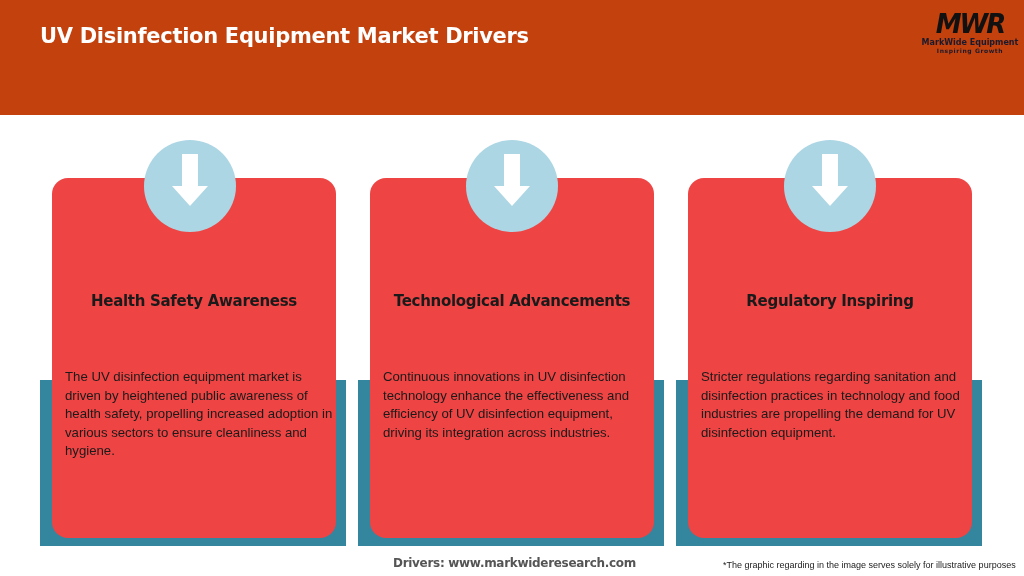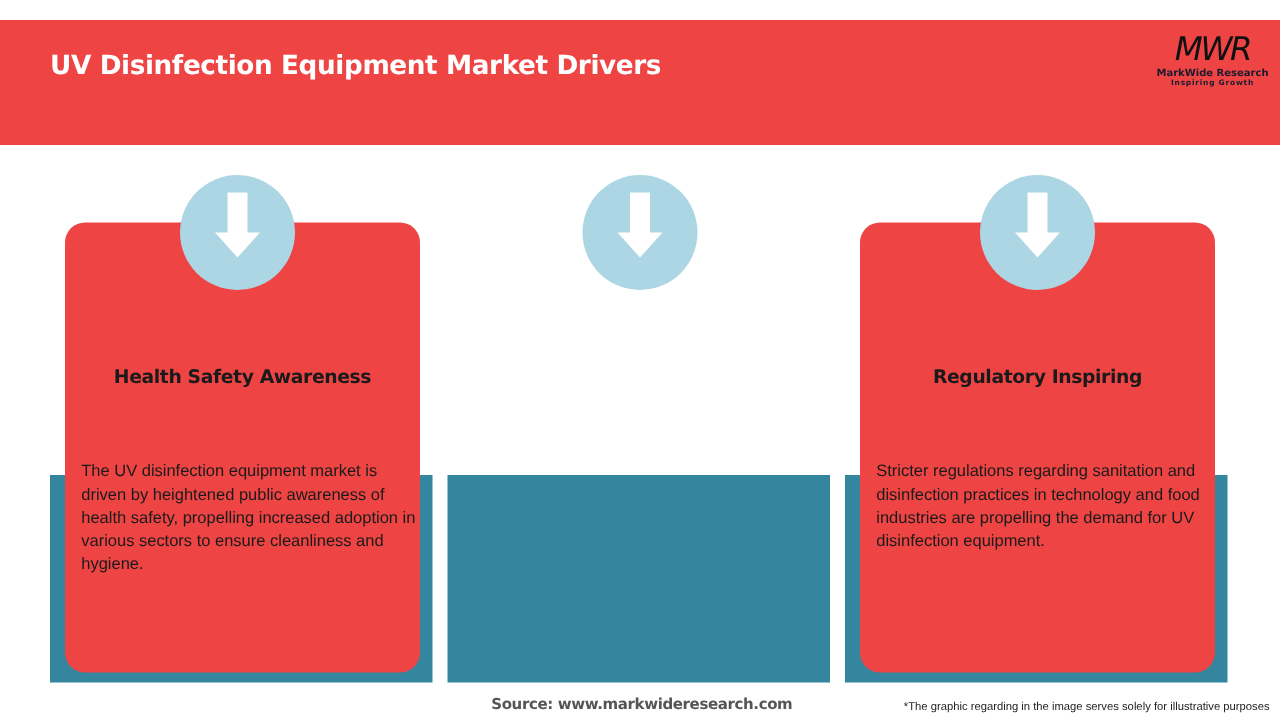--- a/index.html
+++ b/index.html
@@ -1,21 +1,21 @@
 <!DOCTYPE html>
 <html><head>
   <meta charset="utf-8">
   <style>
     * { box-sizing: border-box; margin: 0; padding: 0; }
     html, body { width: 1024px; height: 576px; overflow: hidden; background: #ffffff; font-family: "Liberation Sans", sans-serif; }
     .page { position: relative; width: 1024px; height: 576px; background: #ffffff; }
-    .header { position: absolute; left: 0; top: 0; width: 1024px; height: 100px; background: #ef4444; margin-top: 16px; }
+    .header { position: absolute; left: 0; top: 0; width: 1024px; height: 115px; background: #c2410c; }
     .title { position: absolute; left: 40px; top: 24px; color: #ffffff; font-family: "DejaVu Sans", sans-serif; font-weight: bold; font-size: 21px; letter-spacing: -0.3px; }
     .logo { position: absolute; left: 920px; top: 10px; width: 100px; text-align: center; }
-    .logo-mark { font-family: "DejaVu Sans", sans-serif; font-weight: normal; font-style: italic; font-size: 26px; color: #111111; letter-spacing: -2px; line-height: 28px; }
+    .logo-mark { font-family: "DejaVu Sans", sans-serif; font-weight: bold; font-style: italic; font-size: 26px; color: #111111; letter-spacing: -2px; line-height: 28px; }
     .logo-name { font-family: "DejaVu Sans", sans-serif; font-weight: bold; font-size: 8px; color: #1a1a2e; line-height: 9px; }
     .logo-tag { font-family: "DejaVu Sans", sans-serif; font-weight: bold; font-size: 6px; color: #1a1a2e; letter-spacing: 0.6px; line-height: 8px; }
 
     .card-wrap { position: absolute; top: 140px; width: 306px; height: 410px; }
     .card-back { position: absolute; left: 0; top: 240px; width: 306px; height: 166px; background: #34869f; }
     .card { position: absolute; left: 12px; top: 38px; width: 284px; height: 360px; background: #ef4444; border-radius: 16px; }
     .icon-circle { position: absolute; left: 104px; top: 0; width: 92px; height: 92px; border-radius: 50%; background: #acd6e3; }
     .icon-circle svg { position: absolute; left: 0; top: 0; }
     .card-title { position: absolute; left: 0; top: 114px; width: 284px; text-align: center; font-family: "DejaVu Sans", sans-serif; font-weight: bold; font-size: 15px; color: #1a1a1a; letter-spacing: -0.3px; }
     .card-text { position: absolute; left: 13px; top: 190px; width: 270px; font-size: 13.2px; line-height: 18.5px; color: #1a1a1a; }
@@ -24,55 +24,59 @@
     .disclaimer { position: absolute; left: 723px; top: 560px; font-size: 9px; color: #222222; }
   </style>
 </head>
 <body>
 
 <div class="page">
   <div class="header">
     <div class="title">UV Disinfection Equipment Market Drivers</div>
     <div class="logo">
       <div class="logo-mark">MWR</div>
-      <div class="logo-name">MarkWide Research</div>
+      <div class="logo-name">MarkWide Equipment</div>
       <div class="logo-tag">Inspiring Growth</div>
     </div>
   </div>
 
   <div class="card-wrap" style="left:40px;">
     <div class="card-back"></div>
     <div class="card">
       <div class="card-title">Health Safety Awareness</div>
       <div class="card-text">The UV disinfection equipment market is driven by heightened public awareness of health safety, propelling increased adoption in various sectors to ensure cleanliness and hygiene.</div>
     </div>
     <div class="icon-circle" style="left:104px;">
       <svg width="92" height="92" viewBox="0 0 92 92">
           <polygon points="38,14 54,14 54,46 64,46 46,66 28,46 38,46" fill="#ffffff"></polygon>
         </svg>
     </div>
   </div>
 
   <div class="card-wrap" style="left:358px;">
     <div class="card-back"></div>
+    <div class="card">
+      <div class="card-title">Technological Advancements</div>
+      <div class="card-text">Continuous innovations in UV disinfection technology enhance the effectiveness and efficiency of UV disinfection equipment, driving its integration across industries.</div>
+    </div>
     <div class="icon-circle" style="left:108px;">
       <svg width="92" height="92" viewBox="0 0 92 92">
           <polygon points="38,14 54,14 54,46 64,46 46,66 28,46 38,46" fill="#ffffff"></polygon>
         </svg>
     </div>
   </div>
 
   <div class="card-wrap" style="left:676px;">
     <div class="card-back"></div>
     <div class="card">
       <div class="card-title">Regulatory Inspiring</div>
       <div class="card-text">Stricter regulations regarding sanitation and disinfection practices in technology and food industries are propelling the demand for UV disinfection equipment.</div>
     </div>
     <div class="icon-circle" style="left:108px;">
       <svg width="92" height="92" viewBox="0 0 92 92">
           <polygon points="38,14 54,14 54,46 64,46 46,66 28,46 38,46" fill="#ffffff"></polygon>
         </svg>
     </div>
   </div>
 
-  <div class="source">Source: www.markwideresearch.com</div>
+  <div class="source">Drivers: www.markwideresearch.com</div>
   <div class="disclaimer">*The graphic regarding in the image serves solely for illustrative purposes</div>
 </div>
 
 </body></html>

